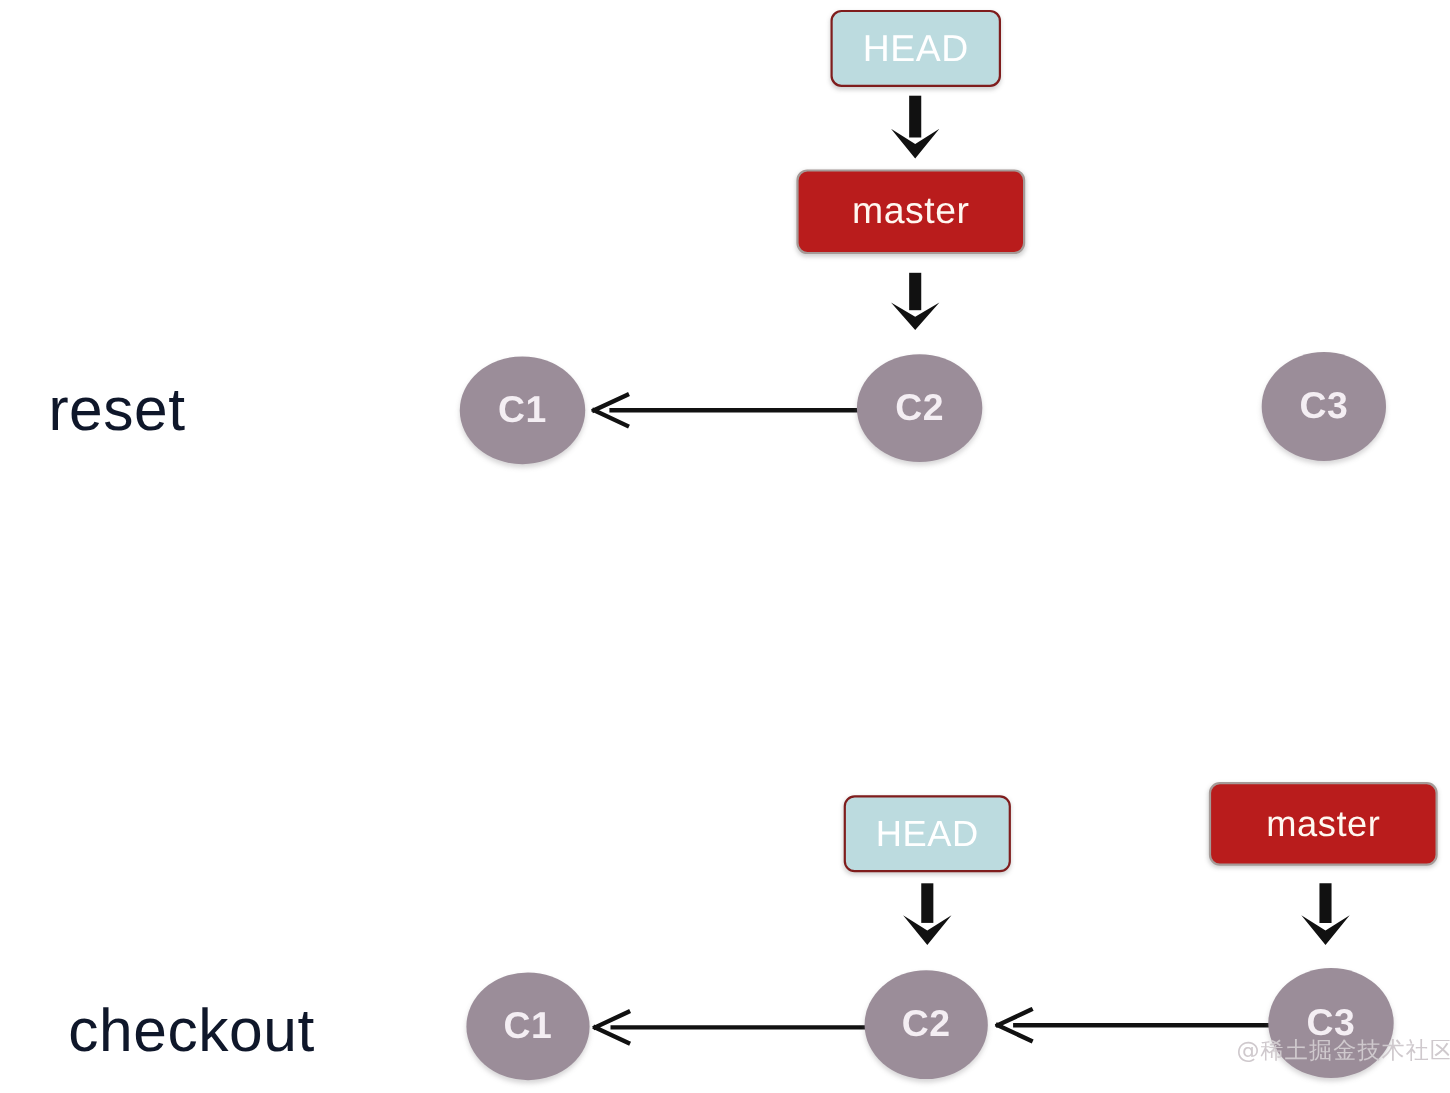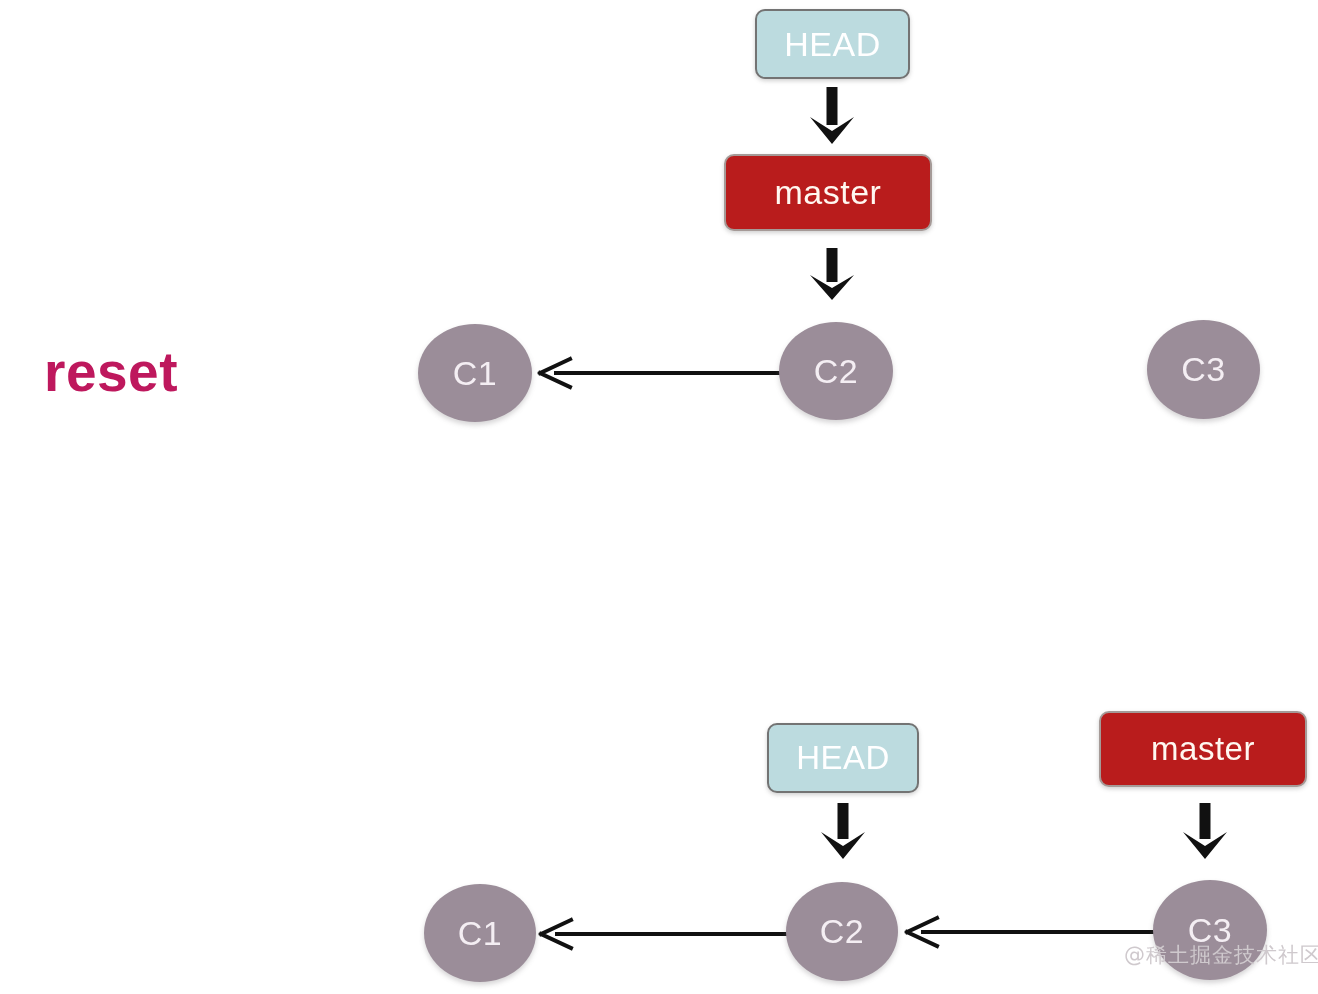--- a/index.html
+++ b/index.html
@@ -12,23 +12,23 @@
   }
   #canvas {
     position: relative;
     width: 1318px;
     height: 994px;
     background: #ffffff;
     overflow: hidden;
   }
   .row-label {
     position: absolute;
-    color: #be185d;
-    font-family: "Liberation Sans", sans-serif;
-    font-weight: 700;
+    color: #0f172a;
+    font-family: "Liberation Sans", sans-serif;
+    font-weight: 400;
     white-space: nowrap;
     letter-spacing: 0.5px;
   }
   #label-reset {
     left: 44px;
     top: 341px;
     font-size: 55px;
     line-height: 62px;
   }
   #label-checkout {
@@ -45,21 +45,21 @@
     align-items: center;
     justify-content: center;
     color: #fdf6f0;
     font-family: "Liberation Sans", sans-serif;
     font-weight: 400;
     letter-spacing: 0.5px;
     box-shadow: 0 2px 4px rgba(90,90,90,0.28);
   }
   .ref-head {
     background: #bcdbdf;
-    border: 2px solid #737373;
+    border: 2px solid #7f1d1d;
     color: #ffffff;
   }
   .ref-master {
     background: #b91c1c;
     border: 2px solid #a59a97;
     color: #fff7f0;
   }
   #head-top {
     left: 755px;
     top: 9px;
@@ -90,21 +90,21 @@
   }
   .commit {
     position: absolute;
     border-radius: 50%;
     background: #9b8d99;
     display: flex;
     align-items: center;
     justify-content: center;
     color: #f4eef3;
     font-family: "Liberation Sans", sans-serif;
-    font-weight: 400;
+    font-weight: 700;
     font-size: 34px;
     letter-spacing: 0.5px;
     box-shadow: 0 3px 5px rgba(120,115,120,0.30);
   }
   #commit-c1-top  { left: 418px;  top: 324px; width: 114px; height: 98px; }
   #commit-c2-top  { left: 779px;  top: 322px; width: 114px; height: 98px; }
   #commit-c3-top  { left: 1147px; top: 320px; width: 113px; height: 99px; }
   #commit-c1-bot  { left: 424px;  top: 884px; width: 112px; height: 98px; }
   #commit-c2-bot  { left: 786px;  top: 882px; width: 112px; height: 99px; }
   #commit-c3-bot  { left: 1153px; top: 880px; width: 114px; height: 100px; }
@@ -157,20 +157,21 @@
 
   <svg class="arrow-svg" id="arrow-c2-c1-top" viewBox="0 0 254 34">
     <path d="M254 17 L18 17" stroke="#111111" stroke-width="4" fill="none"></path>
     <path d="M4 17 L34 3 M4 17 L34 31" stroke="#111111" stroke-width="4" fill="none" stroke-linecap="square"></path>
   </svg>
 
   <div class="commit" id="commit-c2-top">C2</div>
 
   <div class="commit" id="commit-c3-top">C3</div>
 
+  <div class="row-label" id="label-checkout">checkout</div>
 
   <div class="ref-box ref-head" id="head-bottom">HEAD</div>
 
   <div class="ref-box ref-master" id="master-bottom">master</div>
 
   <svg class="arrow-svg" id="arrow-head-c2-bot" viewBox="0 0 64 62">
     <path d="M32 2 L32 38" stroke="#111111" stroke-width="11" stroke-linecap="butt" fill="none"></path>
     <path d="M10 31 L32 58 L54 31 L32 45 Z" fill="#111111"></path>
   </svg>
 

